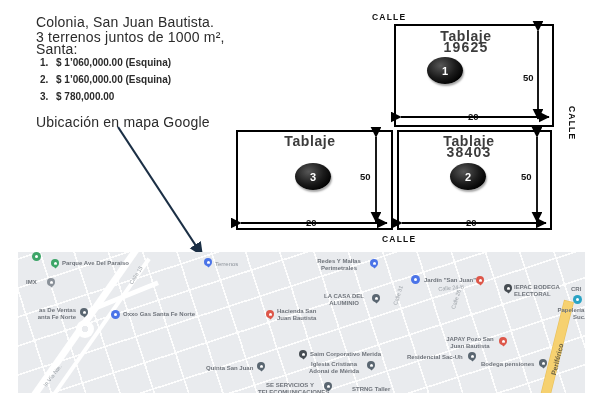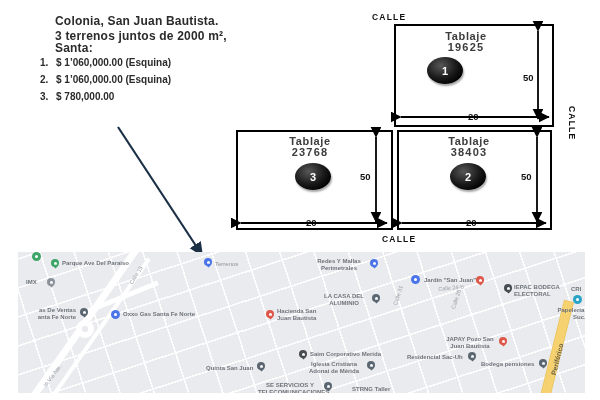--- a/index.html
+++ b/index.html
@@ -2,30 +2,30 @@
 <html><head>
 <meta charset="utf-8">
 <style>
   * { margin:0; padding:0; box-sizing:border-box; }
   html,body { background:#fff; }
   .page {
     position:relative; width:600px; height:400px; background:#ffffff;
     font-family:"Liberation Sans", sans-serif; overflow:hidden;
   }
   
-  .info-line { position:absolute; left:55px; color:#2b2b2b; font-weight:700;
-    font-size:12px; letter-spacing:.2px; white-space:nowrap; }
+  .info-line { position:absolute; left:36px; color:#2b2b2b; font-weight:400;
+    font-size:14px; letter-spacing:.2px; white-space:nowrap; }
   .cost-item { position:absolute; left:40px; display:flex; color:#2b2b2b;
     font-weight:700; font-size:10px; white-space:nowrap; }
   .cost-item .num { width:16px; }
   
   .lot-box { position:absolute; border:2.5px solid #000; background:#fff; }
   .street-label { position:absolute; font-size:8.5px; font-weight:700;
     letter-spacing:1.2px; color:#111; white-space:nowrap; }
-  .lot-title { position:absolute; text-align:center; font-size:11px; font-weight:700;
+  .lot-title { position:absolute; text-align:center; font-size:14px; font-weight:700;
     color:#3c3c3c; letter-spacing:.6px; line-height:10.5px; }
   .lot-title .t2 { letter-spacing:1.2px; }
   .lot-badge { position:absolute; width:36px; height:27px; border-radius:50%;
     background:radial-gradient(ellipse at 38% 32%, #575757 0%, #1b1b1b 48%, #000 78%);
     color:#fff; font-weight:700; font-size:11px; display:flex; align-items:center;
     justify-content:center; box-shadow:1px 2px 2px rgba(0,0,0,.35); }
   .dim-label { position:absolute; background:#fff; padding:0 3px; font-size:9.5px;
     font-weight:700; color:#111; line-height:11px; }
   svg.overlay { position:absolute; left:0; top:0; pointer-events:none; }
   
@@ -63,54 +63,54 @@
   .c-dark  { background:#5a6671; }
   .c-black { background:#464c52; }
   .c-teal  { background:#2aa3c4; }
 </style>
 </head>
 <body>
 
 <div class="page">
 
   <div class="info-line" style="top:14px">Colonia, San Juan Bautista.</div>
-  <div class="info-line" style="top:29px">3 terrenos juntos de 2000 m²,</div>
+  <div class="info-line" style="top:29px">3 terrenos juntos de 1000 m²,</div>
   <div class="info-line" style="top:41px">Santa:</div>
 
   <div class="cost-item" style="top:57px">
     <span class="num">1.</span>
     <span>$ 1’060,000.00 (Esquina)</span>
   </div>
   <div class="cost-item" style="top:74px">
     <span class="num">2.</span>
     <span>$ 1’060,000.00 (Esquina)</span>
   </div>
   <div class="cost-item" style="top:91px">
     <span class="num">3.</span>
     <span>$ 780,000.00</span>
   </div>
 
+  <div class="info-line" style="top:114px">Ubicación en mapa Google</div>
 
   <div class="street-label" style="left:372px; top:12px">CALLE</div>
   <div class="street-label" style="left:382px; top:234px">CALLE</div>
   <div class="street-label" style="left:577px; top:106px; transform:rotate(90deg); transform-origin:0 0;">CALLE</div>
 
   <div class="lot-box" style="left:394px; top:24px; width:160px; height:103px"></div>
   <div class="lot-title" style="left:396px; top:31px; width:140px">
     <div>Tablaje</div>
     <div class="t2">19625</div>
   </div>
   <div class="lot-badge" style="left:427px; top:57px">1</div>
   <div class="dim-label" style="left:520px; top:72px">50</div>
   <div class="dim-label" style="left:465px; top:111px">20</div>
 
   <div class="lot-box" style="left:236px; top:130px; width:157px; height:100px"></div>
   <div class="lot-title" style="left:240px; top:136px; width:140px">
     <div>Tablaje</div>
-    <div class="t2">23768</div>
   </div>
   <div class="lot-badge" style="left:295px; top:163px">3</div>
   <div class="dim-label" style="left:357px; top:171px">50</div>
   <div class="dim-label" style="left:303px; top:217px">20</div>
 
   <div class="lot-box" style="left:397px; top:130px; width:155px; height:100px"></div>
   <div class="lot-title" style="left:400px; top:136px; width:138px">
     <div>Tablaje</div>
     <div class="t2">38403</div>
   </div>

